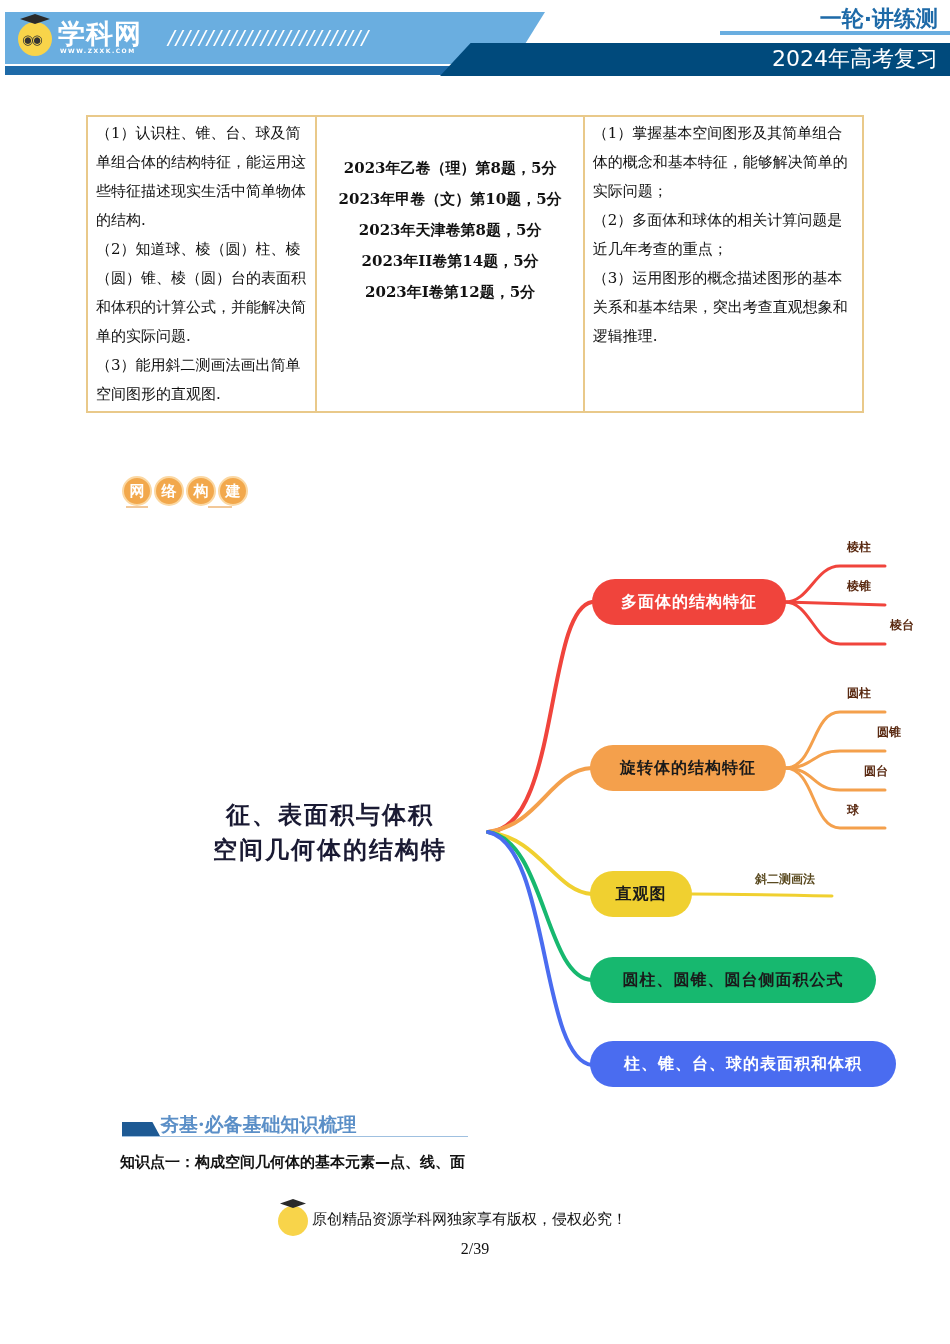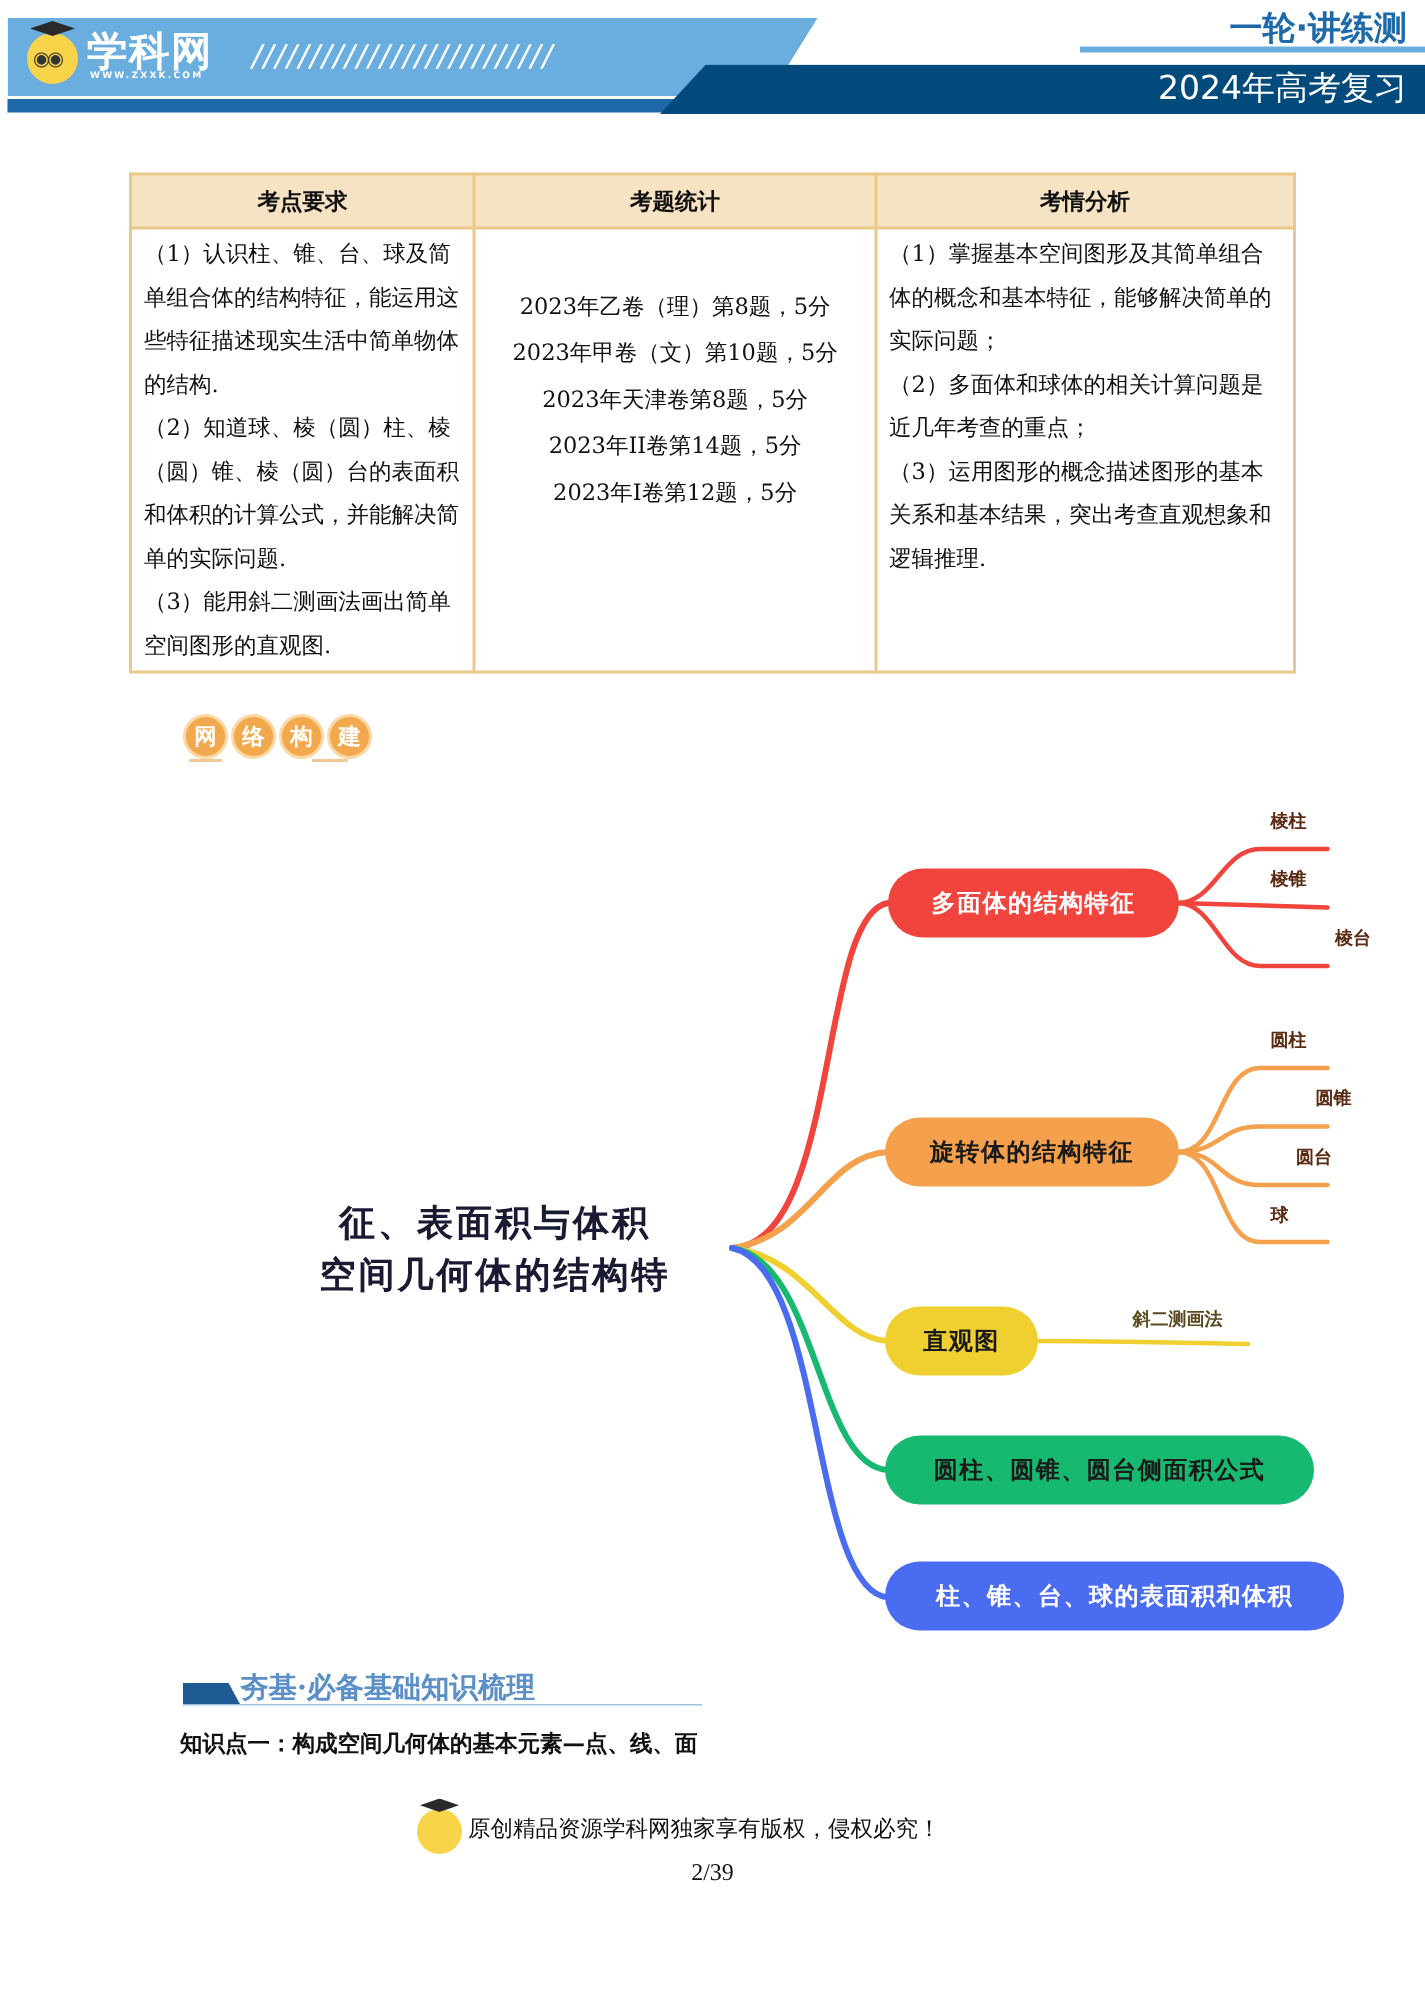--- a/index.html
+++ b/index.html
@@ -60,32 +60,27 @@
 <div class="abs series">一轮·讲练测</div>
 <div class="abs year">2024年高考复习</div>
 
 <table class="req">
   <colgroup>
       <col style="width:230px">
       <col style="width:268px">
       <col style="width:280px">
     </colgroup>
   <tbody>
-      <tr>
-    <th>考点要求</th>
-    <th>考题统计</th>
-    <th>考情分析</th>
-  </tr>
   <tr style="height:290px">
     <td>
       <div>（1）认识柱、锥、台、球及简单组合体的结构特征，能运用这些特征描述现实生活中简单物体的结构.</div>
       <div>（2）知道球、棱（圆）柱、棱（圆）锥、棱（圆）台的表面积和体积的计算公式，并能解决简单的实际问题.</div>
       <div>（3）能用斜二测画法画出简单空间图形的直观图.</div>
     </td>
-    <td class="mid" style="vertical-align:top !important;padding-top:36px;">
+    <td class="mid" style="vertical-align:top !important;padding-top:36px;font-weight:bold;">
       <div>2023年乙卷（理）第8题，5分</div>
       <div>2023年甲卷（文）第10题，5分</div>
       <div>2023年天津卷第8题，5分</div>
       <div>2023年II卷第14题，5分</div>
       <div>2023年I卷第12题，5分</div>
     </td>
     <td>
       <div>（1）掌握基本空间图形及其简单组合体的概念和基本特征，能够解决简单的实际问题；</div>
       <div>（2）多面体和球体的相关计算问题是近几年考查的重点；</div>
       <div>（3）运用图形的概念描述图形的基本关系和基本结果，突出考查直观想象和逻辑推理.</div>

